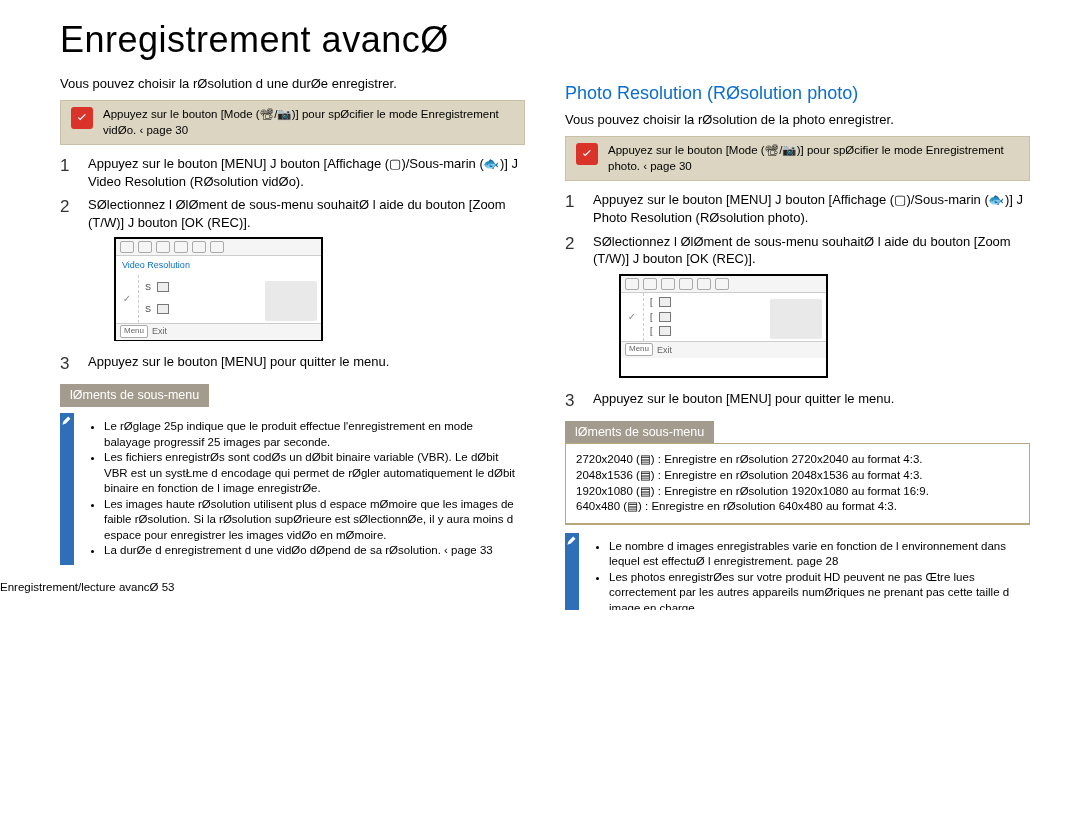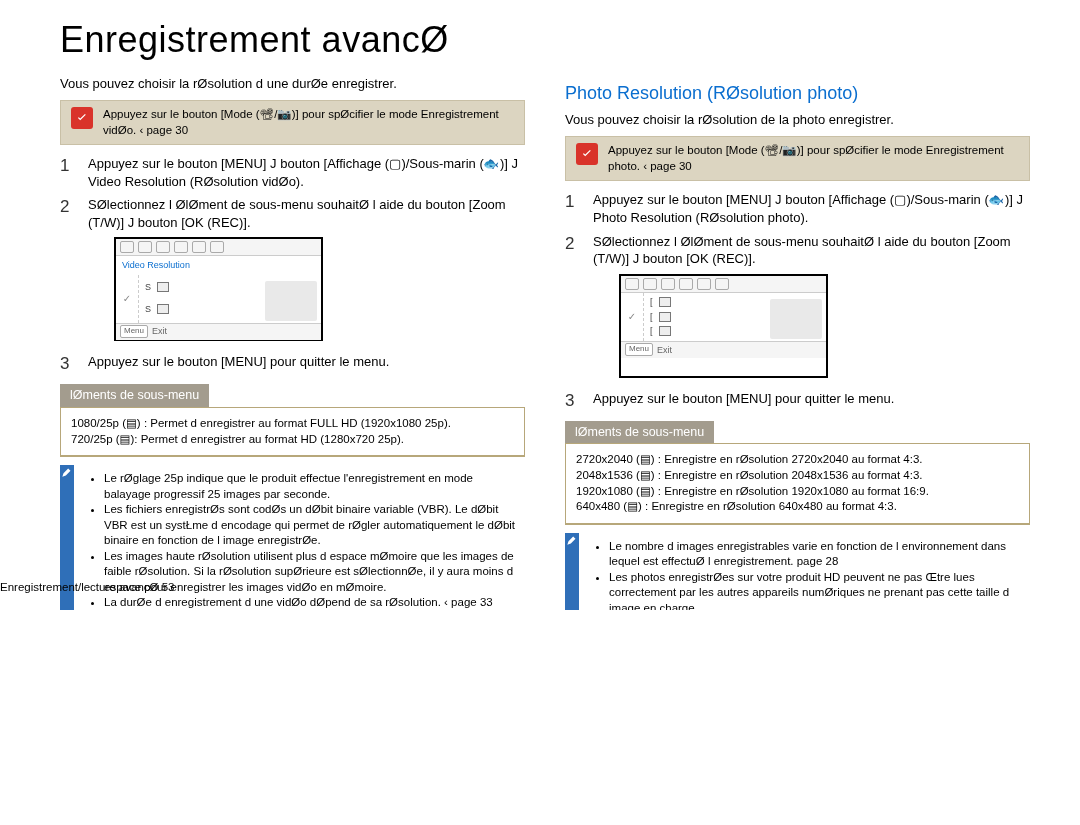--- a/index.html
+++ b/index.html
@@ -100,22 +100,20 @@
             </div>
           </div>
         </li>
         <li>
             <div class="steptext">Appuyez sur le bouton [MENU] pour quitter le menu.</div>
           </li>
       </ol>
 
       <div style="margin-top:8px">
         <div class="subhdr">lØments de sous-menu</div>
-        <div class="subbox" style="white-space:pre-line">1080/25p (▤)   : Permet d enregistrer au format FULL HD (1920x1080 25p).
-720/25p (▤): Permet d enregistrer au format HD (1280x720 25p).</div>
       </div>
 
       <div class="note">
         <span class="badge badge-blue">
           <svg viewBox="0 0 24 24">
               <path d="M4 20l2-6 8-8 4 4-8 8-6 2zM14 6l4 4"></path>
             </svg>
         </span>
         <div class="txt">
           <ul>

